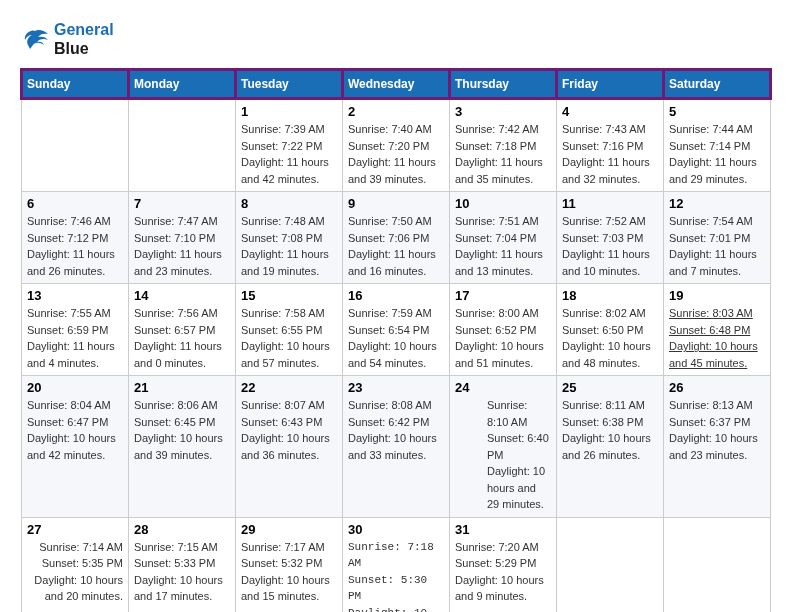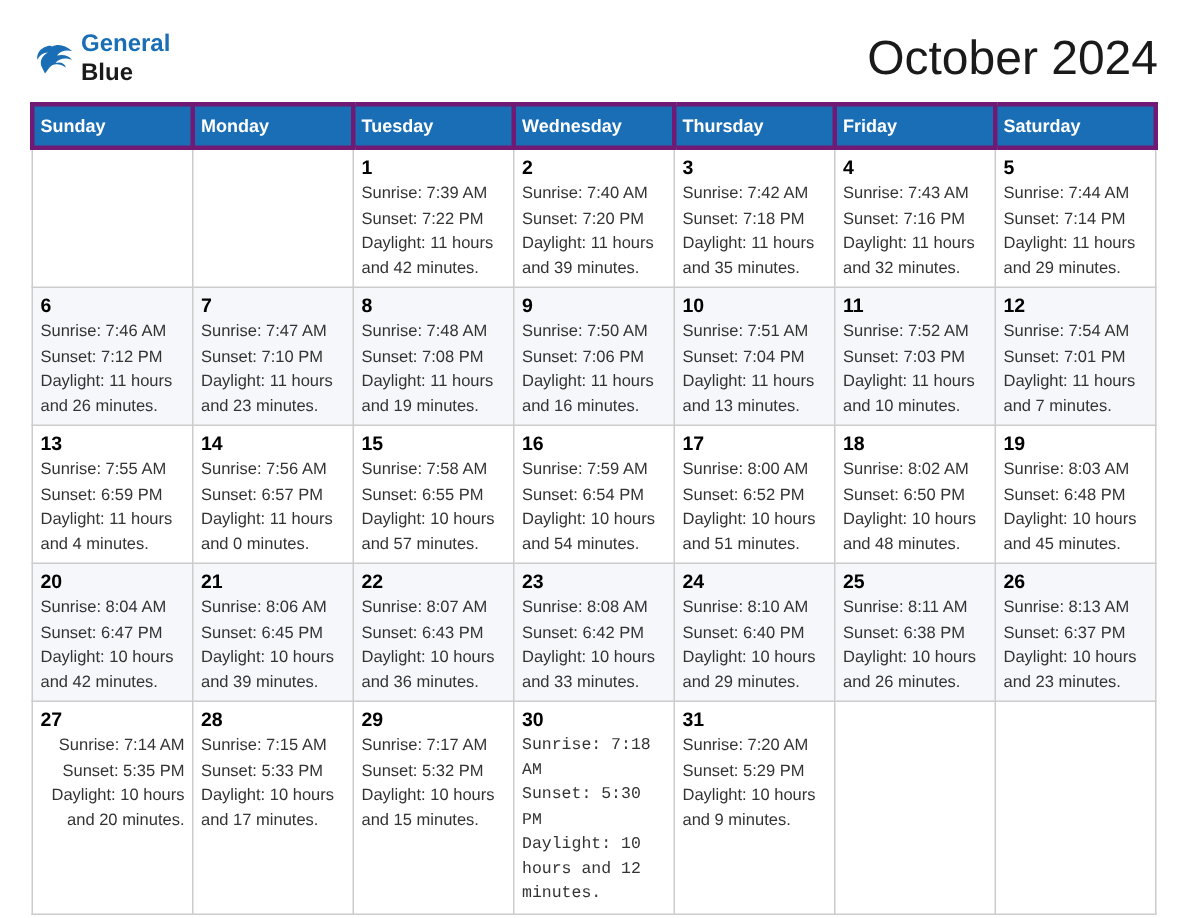--- a/index.html
+++ b/index.html
@@ -85,21 +85,20 @@
       <path d="M15 4 C18 2, 24 3, 28 7 C24 6, 20 7, 18 10 C22 9, 26 10, 28 13 C24 11, 19 12, 17 15 C20 14, 23 15, 24 18 C20 15, 15 15, 13 18 L10 22 L8 18 C6 14, 8 10, 12 8 C9 8, 6 10, 5 13 C4 9, 7 5, 11 4 C13 3, 14 4, 15 4Z" fill="#1a6eb5"></path>
     </svg>
     <div>
       <div style="font-size:16px;font-weight:bold;color:#1a1a1a;line-height:1.2">
         <span style="color:#1a6eb5">General</span><br>
         <span>Blue</span>
       </div>
     </div>
   </div>
   <div class="title-block">
-    <div class="month-title">October 2024</div>
   </div>
 </div>
 
 <table class="calendar">
   <thead>
     <tr id="weekday-headers">
         <th>Sunday</th>
         <th>Monday</th>
         <th>Tuesday</th>
         <th>Wednesday</th>
@@ -219,21 +218,21 @@
 Daylight: 10 hours and 51 minutes.</div>
         </td>
         <td>
           <span class="day-num">18</span>
           <div class="day-info" style="white-space: pre-line;">Sunrise: 8:02 AM
 Sunset: 6:50 PM
 Daylight: 10 hours and 48 minutes.</div>
         </td>
         <td>
           <span class="day-num">19</span>
-          <div class="day-info" style="white-space: pre-line;">Sunrise: 8:03 AM
+          <div class="day-info" style="white-space: pre-line; text-decoration: underline;">Sunrise: 8:03 AM
 Sunset: 6:48 PM
 Daylight: 10 hours and 45 minutes.</div>
         </td>
       </tr>
       <tr>
         <td>
           <span class="day-num">20</span>
           <div class="day-info" style="white-space: pre-line;">Sunrise: 8:04 AM
 Sunset: 6:47 PM
 Daylight: 10 hours and 42 minutes.</div>
@@ -251,21 +250,21 @@
 Daylight: 10 hours and 36 minutes.</div>
         </td>
         <td>
           <span class="day-num">23</span>
           <div class="day-info" style="white-space: pre-line;">Sunrise: 8:08 AM
 Sunset: 6:42 PM
 Daylight: 10 hours and 33 minutes.</div>
         </td>
         <td>
           <span class="day-num">24</span>
-          <div class="day-info" style="white-space: pre-line;">Sunrise: 8:10 AM
+          <div class="day-info" style="white-space: pre-line; margin-left: 32px;">Sunrise: 8:10 AM
 Sunset: 6:40 PM
 Daylight: 10 hours and 29 minutes.</div>
         </td>
         <td>
           <span class="day-num">25</span>
           <div class="day-info" style="white-space: pre-line;">Sunrise: 8:11 AM
 Sunset: 6:38 PM
 Daylight: 10 hours and 26 minutes.</div>
         </td>
         <td>

